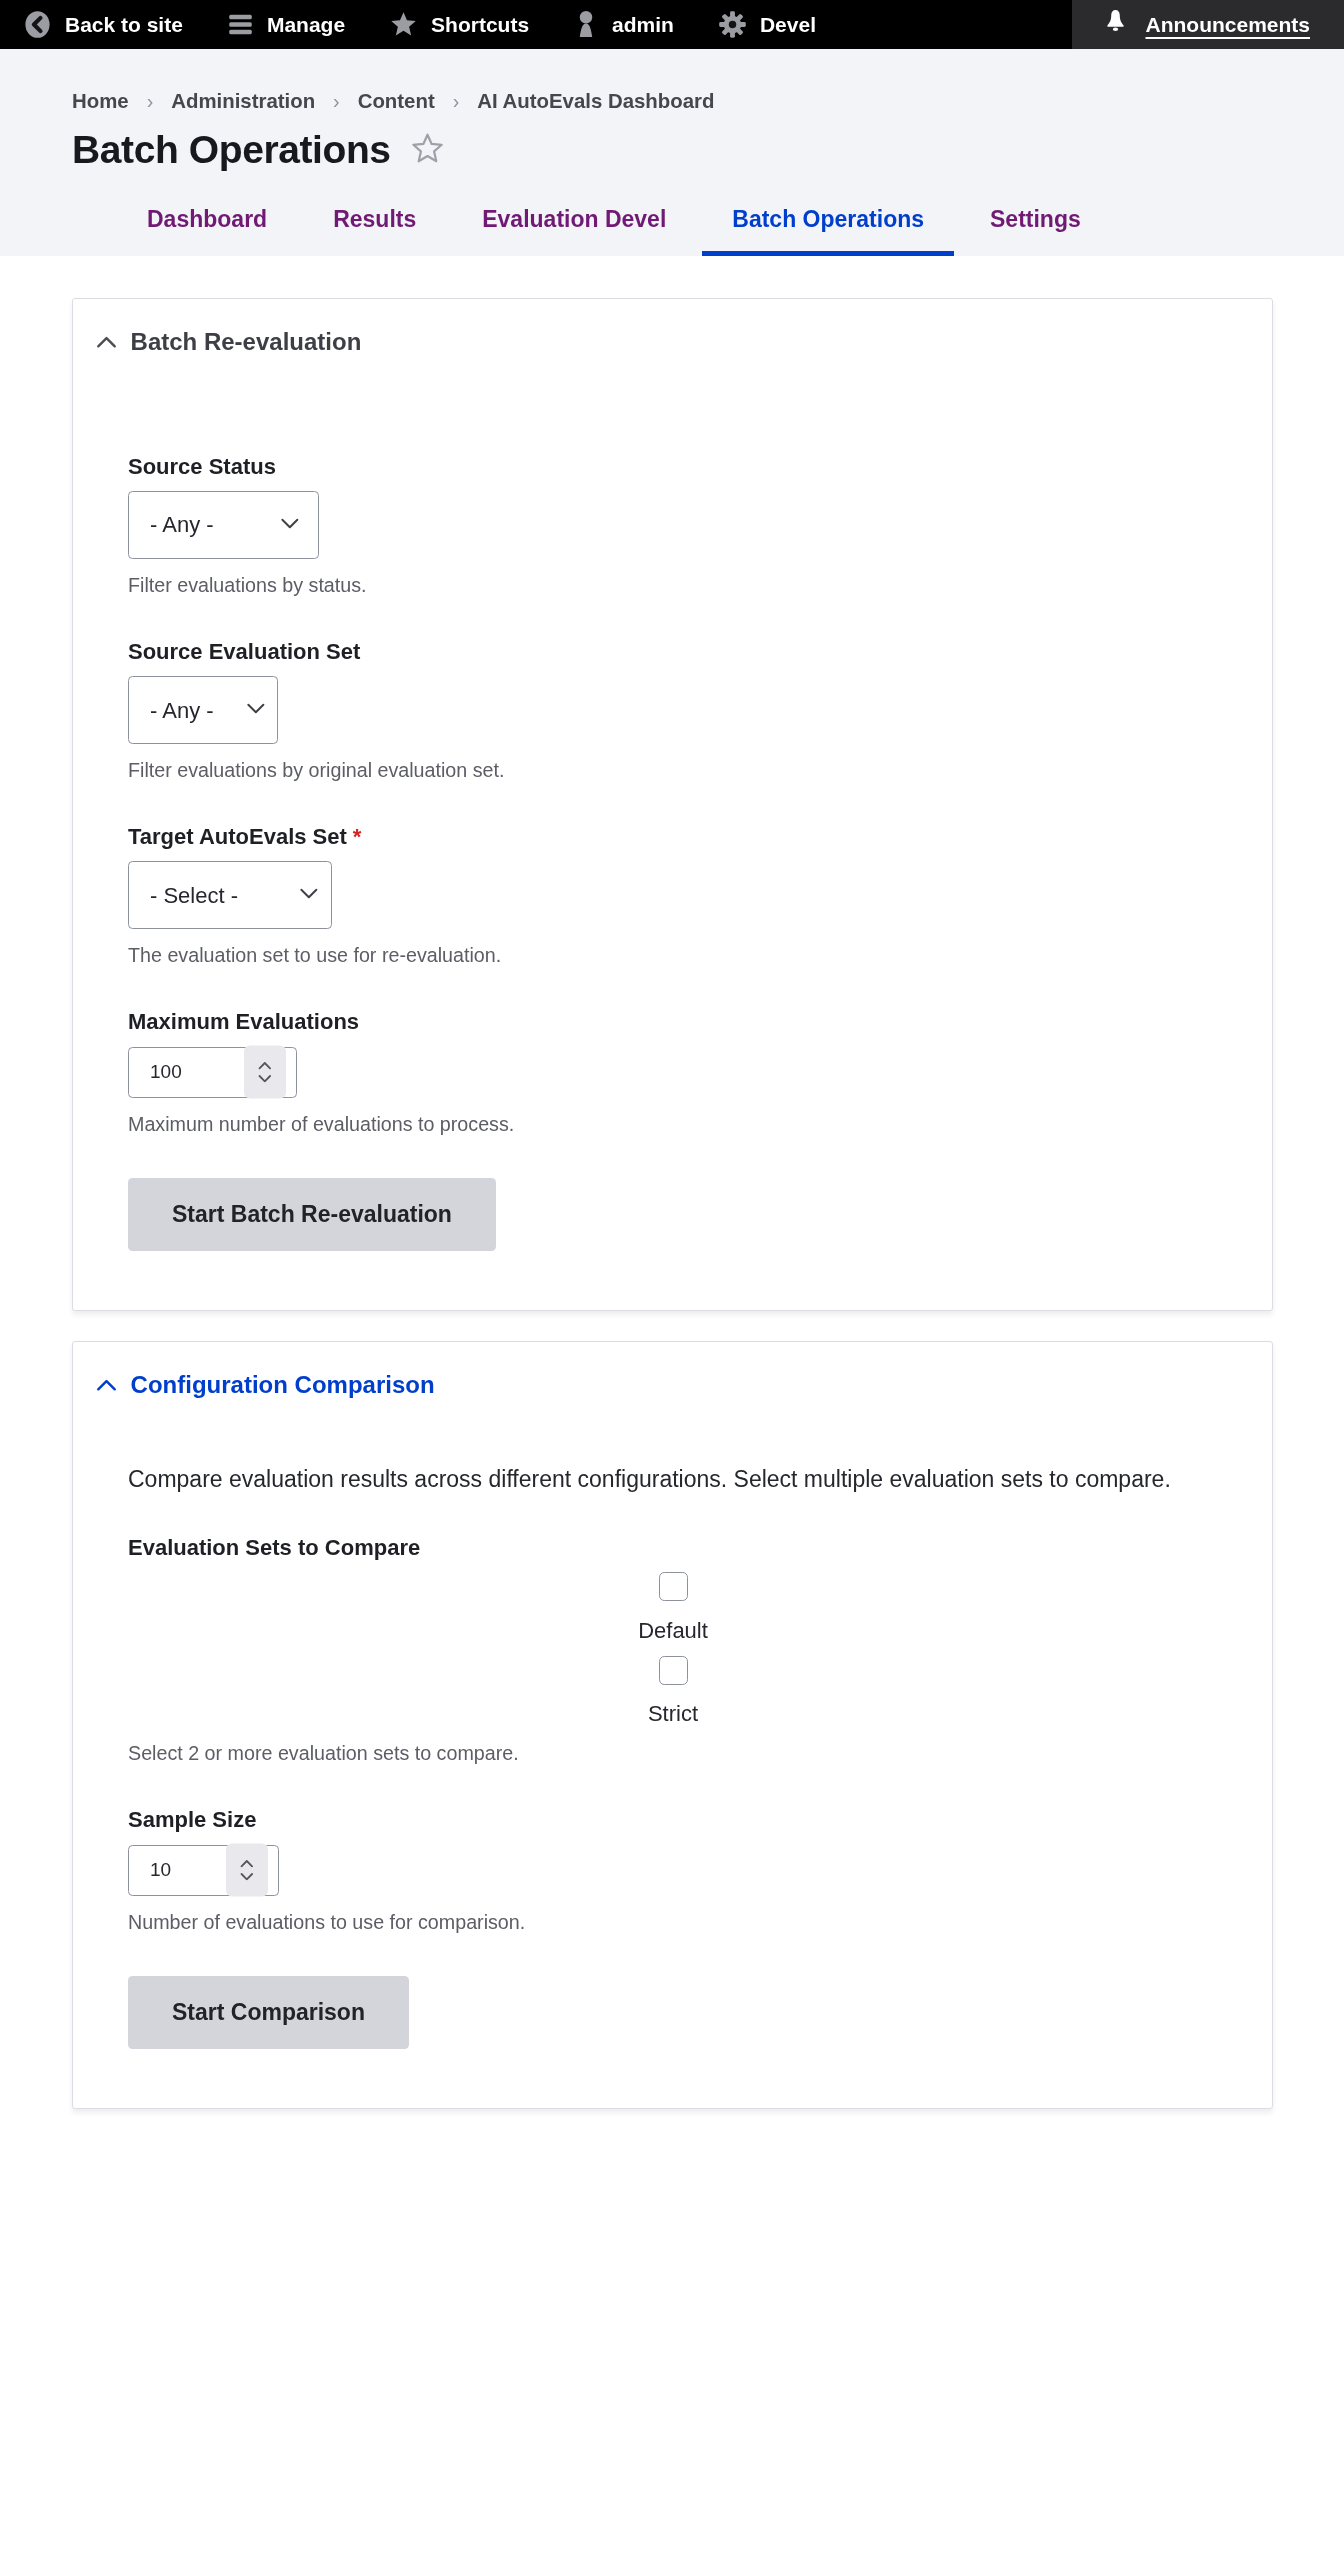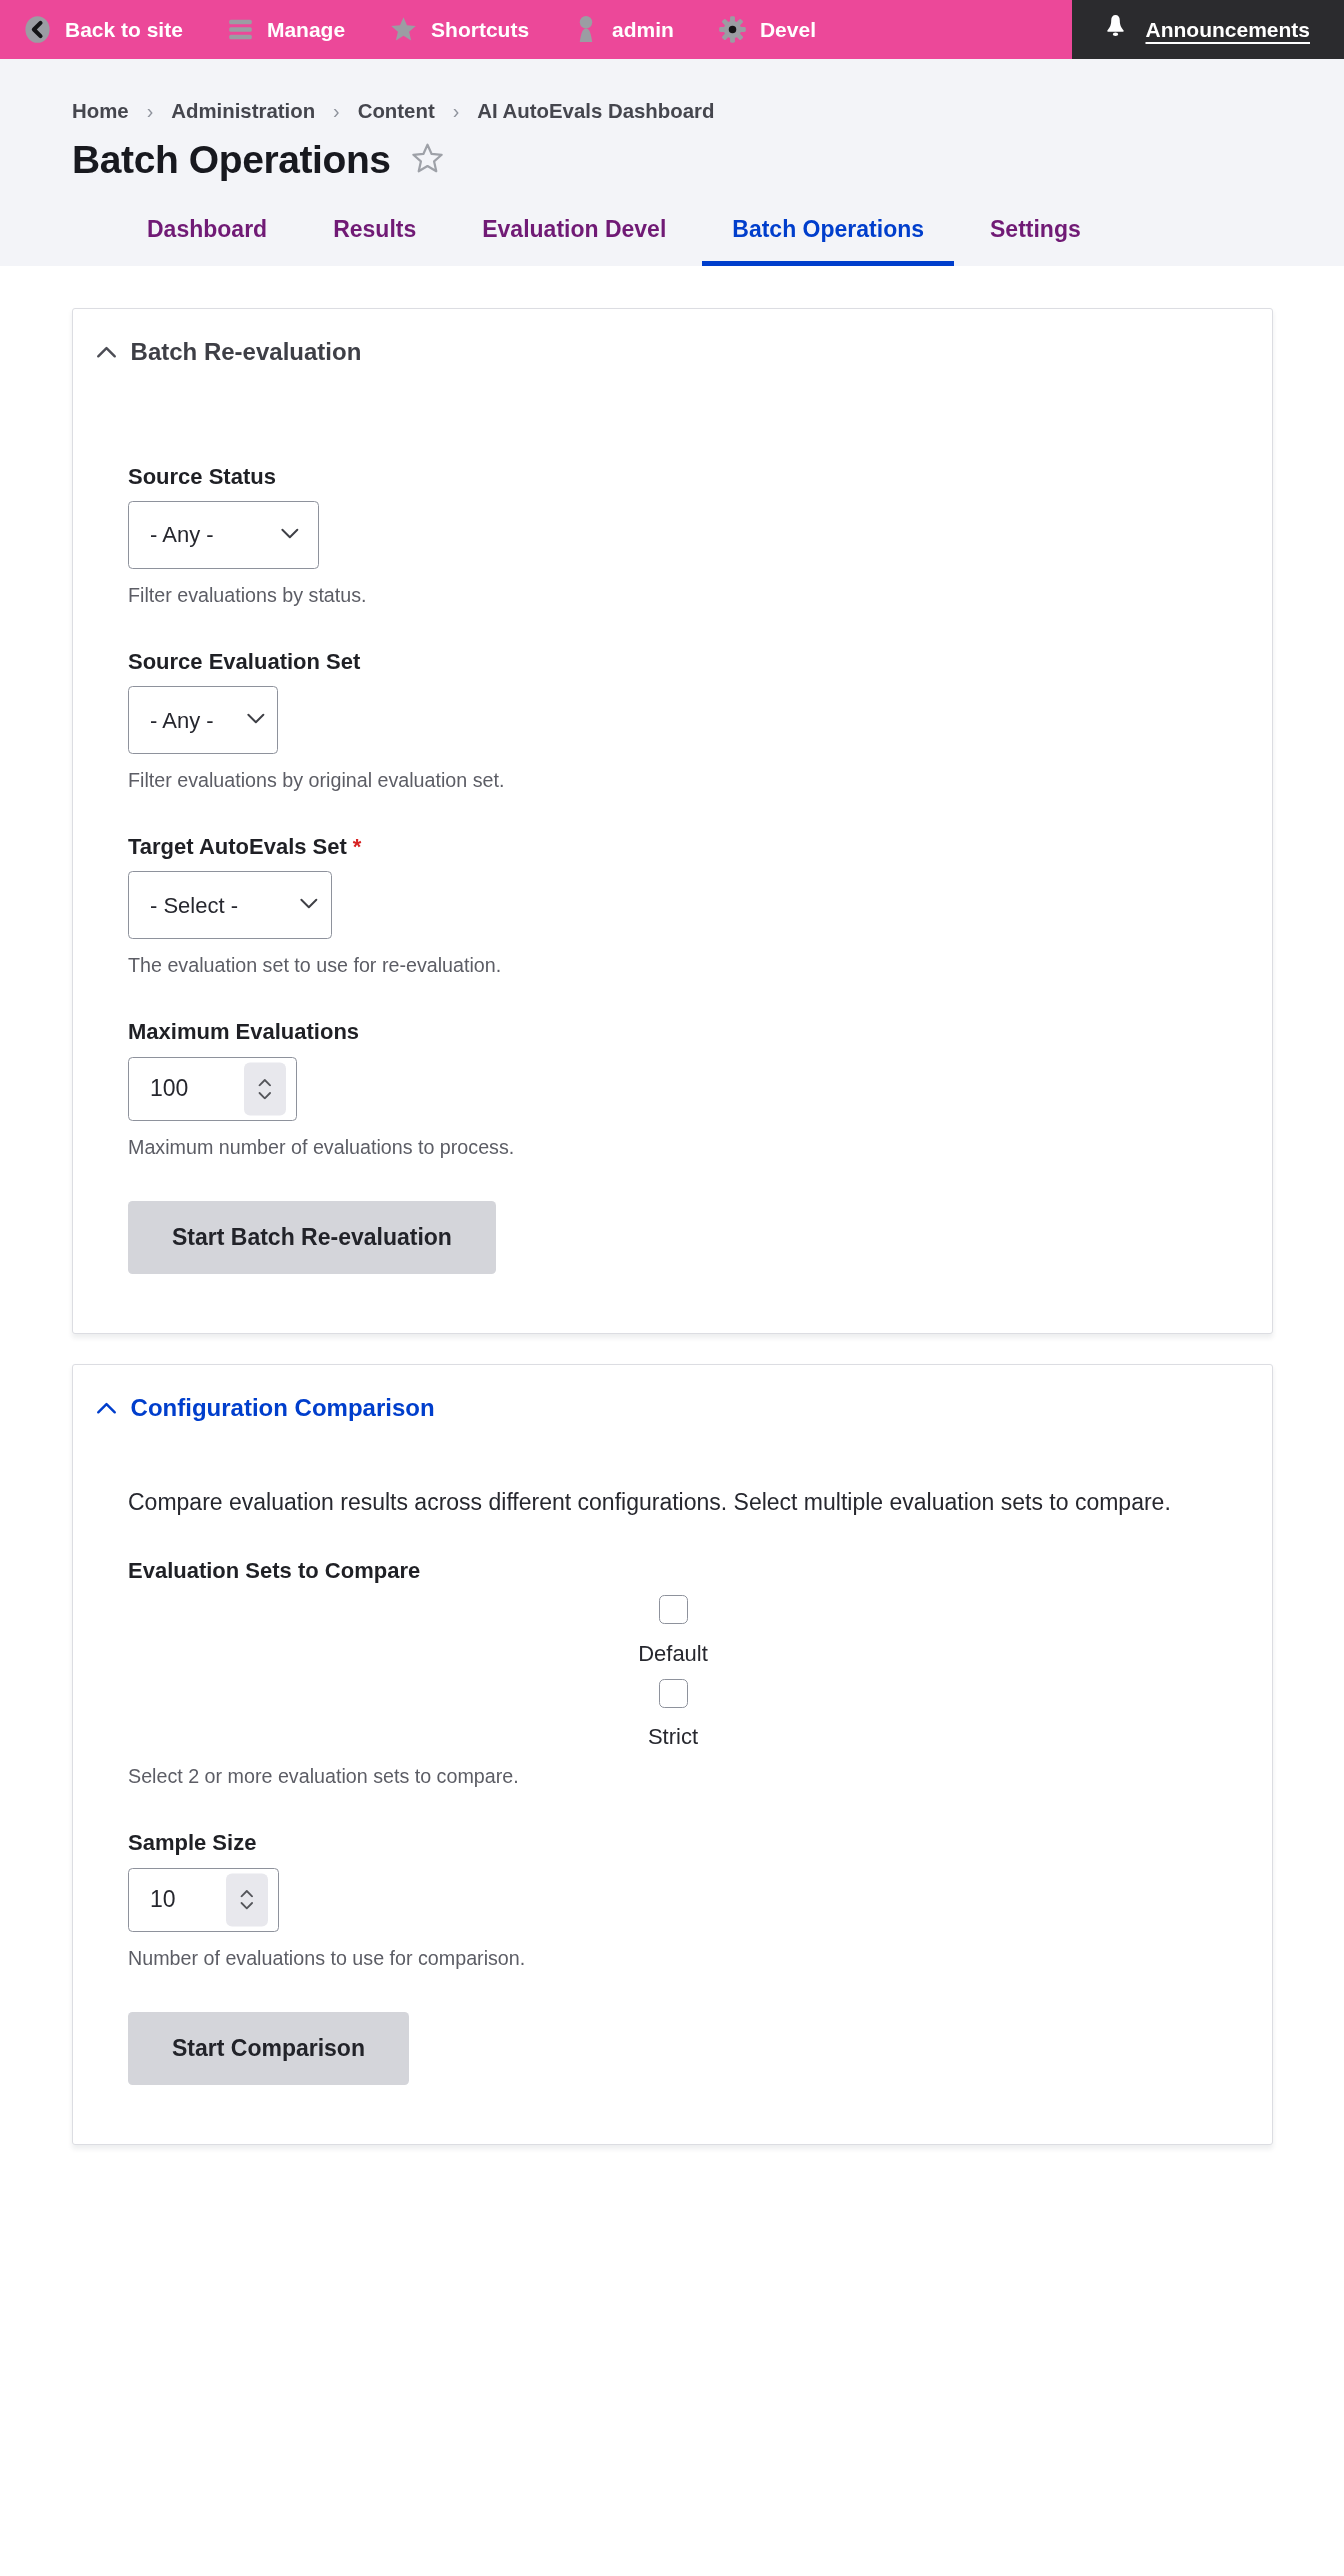--- a/index.html
+++ b/index.html
@@ -6,22 +6,22 @@
   html, body { width: 1345px; background: #fff; }
   body {
     height: 2576px;
     font-family: "Liberation Sans", sans-serif;
     color: #26272e;
     overflow: hidden;
   }
 
   
   .toolbar {
-    height: 59px;
-    background: #ec4899;
+    height: 49px;
+    background: #000000;
     display: flex;
     align-items: stretch;
   }
   .toolbar-left {
     display: flex;
     align-items: center;
     gap: 44px;
     padding-left: 23px;
   }
   .tb-item {
@@ -173,25 +173,25 @@
     pointer-events: none;
   }
   .w-status select { width: 191px; }
   .w-set select    { width: 150px; padding-right: 42px; }
   .w-set .sel-chev { right: 12px; }
   .w-target select { width: 204px; padding-right: 42px; }
   .w-target .sel-chev { right: 13.6px; }
 
   .number-wrap { position: relative; display: inline-block; }
   .number-wrap input {
-    height: 64px;
+    height: 51px;
     border: 1.5px solid #8e929c;
     border-radius: 4.5px;
     font-family: "Liberation Sans", sans-serif;
-    font-size: 23px;
+    font-size: 19px;
     color: #26272e;
     padding: 0 64px 0 21px;
   }
   .w-max input    { width: 169px; }
   .w-sample input { width: 151px; }
   .spinner {
     position: absolute;
     right: 11.3px;
     top: 50%;
     transform: translateY(-50%);

